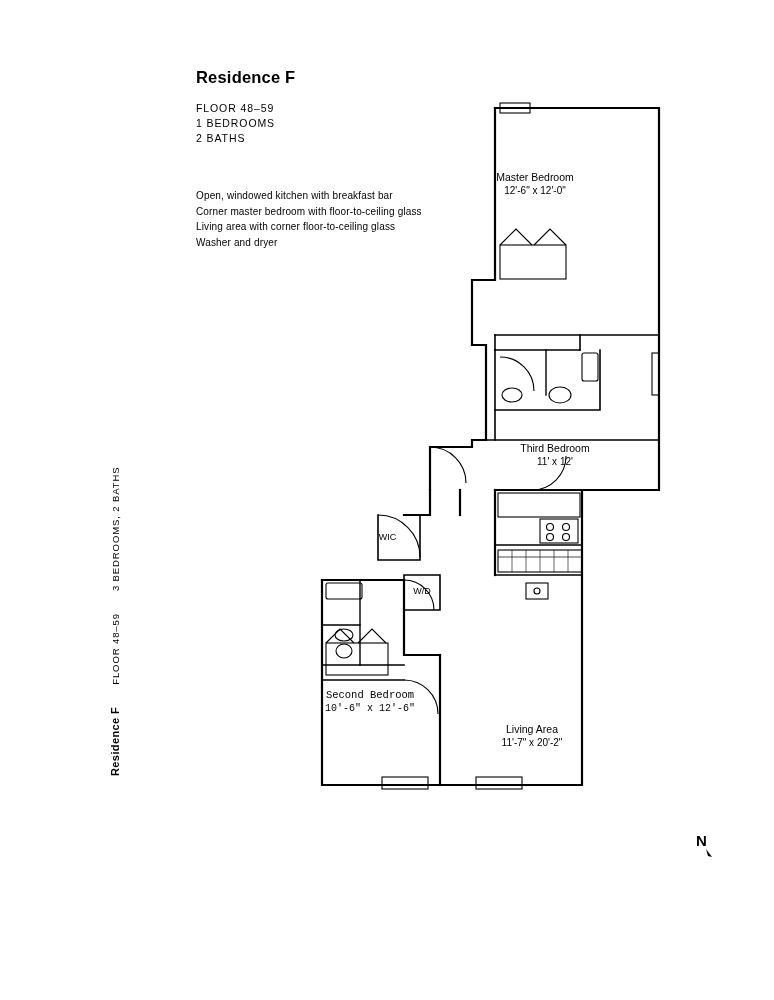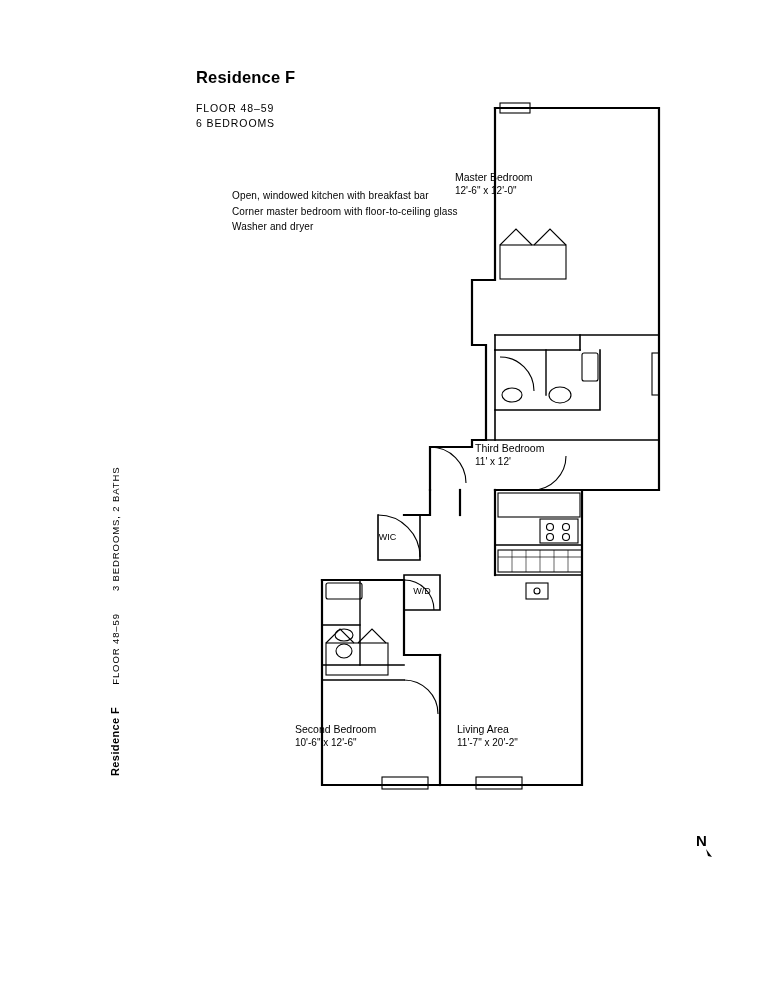--- a/index.html
+++ b/index.html
@@ -38,21 +38,20 @@
   .meta-line {
     font-size: 10.5px;
     letter-spacing: 0.9px;
     line-height: 15px;
   }
   #features-block {
     position: absolute;
     left: 196px;
     top: 188px;
     width: 320px;
-    margin-left: 36px;
   }
   .feature-line {
     font-size: 10px;
     letter-spacing: 0.15px;
     line-height: 15.5px;
   }
 
   
   #side-label {
     position: absolute;
@@ -81,20 +80,21 @@
     position: absolute;
     left: 300px;
     top: 95px;
     width: 400px;
     height: 760px;
   }
   #floorplan svg { display: block; }
 
   .room-label {
     position: absolute;
+    text-align: center;
     font-size: 10.5px;
     line-height: 14px;
     white-space: nowrap;
   }
   .room-label .dims { font-size: 10px; }
   .small-label {
     position: absolute;
     font-size: 9px;
     text-align: center;
     white-space: nowrap;
@@ -116,26 +116,28 @@
   }
 </style>
 </head>
 <body>
 
 <div class="page">
 
   <div id="header-block">
     <div id="title">Residence F</div>
     <div class="meta-line">FLOOR 48–59</div>
-    <div class="meta-line">6 BEDROOMS</div>
+    <div class="meta-line">1 BEDROOMS</div>
+    <div class="meta-line">2 BATHS</div>
   </div>
 
   <div id="features-block">
     <div class="feature-line">Open, windowed kitchen with breakfast bar</div>
     <div class="feature-line">Corner master bedroom with floor-to-ceiling glass</div>
+    <div class="feature-line">Living area with corner floor-to-ceiling glass</div>
     <div class="feature-line">Washer and dryer</div>
   </div>
 
   <div id="side-label">
     <span class="sl-title">Residence F</span>
     <span class="sl-meta">FLOOR 48–59</span>
     <span class="sl-meta">3 BEDROOMS, 2 BATHS</span>
   </div>
 
   <div id="floorplan">
@@ -255,21 +257,21 @@
     <div class="room-label" style="left:155px; top:75px; width:160px;">
       <div>Master Bedroom</div>
       <div class="dims">12'-6" x 12'-0"</div>
     </div>
 
     <div class="room-label" style="left:175px; top:310px; width:160px;margin-top:36px;">
       <div>Third Bedroom</div>
       <div class="dims">11' x 12'</div>
     </div>
 
-    <div class="room-label" style="left:-5px; top:627px; width:150px;">
+    <div class="room-label" style="left:-5px; top:593px; width:150px;font-family:Liberation Mono, monospace;">
       <div>Second Bedroom</div>
       <div class="dims">10'-6" x 12'-6"</div>
     </div>
 
     <div class="room-label" style="left:140px; top:627px; width:150px;margin-left:17px;">
       <div>Living Area</div>
       <div class="dims">11'-7" x 20'-2"</div>
     </div>
 
     <div class="small-label" style="left:78px; top:437px; width:19px;">WIC</div>

